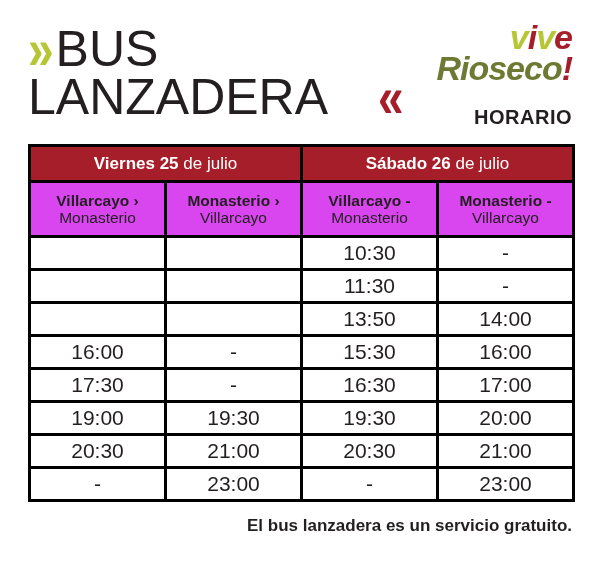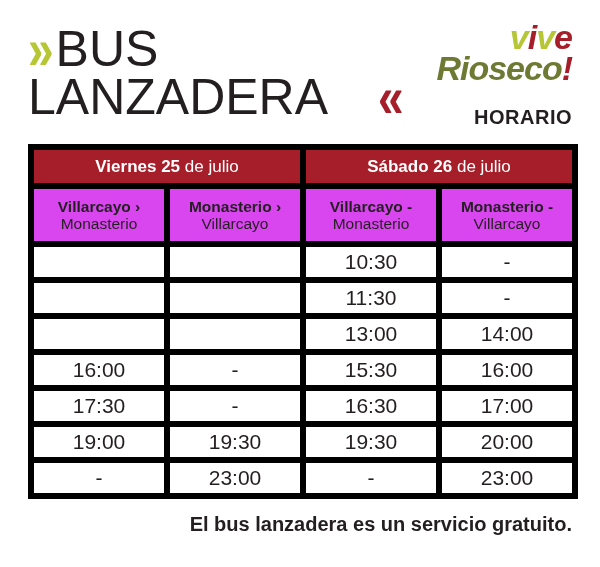--- a/index.html
+++ b/index.html
@@ -103,21 +103,21 @@
   }
 
   
   table.schedule {
     width: 544px;
     border-collapse: collapse;
     table-layout: fixed;
     margin-top: 4px;
   }
   table.schedule td, table.schedule th {
-    border: 6px solid #000000;
+    border: 3px solid #000000;
     padding: 0;
     text-align: center;
     vertical-align: middle;
   }
   .day-head {
     background: #a51e29;
     color: #ffffff;
     font-size: 17px;
     font-weight: 700;
     height: 33px;
@@ -153,21 +153,21 @@
   .col-a { width: 136px; }
   .col-b { width: 136px; }
   .col-c { width: 136px; }
   .col-d { width: 136px; }
 
   
   .footer {
     width: 544px;
     text-align: right;
     margin-top: 14px;
-    font-size: 20px;
+    font-size: 17px;
     font-weight: 700;
     color: #231f20;
   }
 </style>
 </head>
 <body>
 
 <div class="page">
 
   <div class="header">
@@ -239,21 +239,21 @@
       </tr>
       <tr>
         <td class="cell"></td>
         <td class="cell"></td>
         <td class="cell">11:30</td>
         <td class="cell">-</td>
       </tr>
       <tr>
         <td class="cell"></td>
         <td class="cell"></td>
-        <td class="cell">13:00</td>
+        <td class="cell">13:50</td>
         <td class="cell">14:00</td>
       </tr>
       <tr>
         <td class="cell">16:00</td>
         <td class="cell">-</td>
         <td class="cell">15:30</td>
         <td class="cell">16:00</td>
       </tr>
       <tr>
         <td class="cell">17:30</td>
@@ -261,20 +261,26 @@
         <td class="cell">16:30</td>
         <td class="cell">17:00</td>
       </tr>
       <tr>
         <td class="cell">19:00</td>
         <td class="cell">19:30</td>
         <td class="cell">19:30</td>
         <td class="cell">20:00</td>
       </tr>
       <tr>
+        <td class="cell">20:30</td>
+        <td class="cell">21:00</td>
+        <td class="cell">20:30</td>
+        <td class="cell">21:00</td>
+      </tr>
+      <tr>
         <td class="cell">-</td>
         <td class="cell">23:00</td>
         <td class="cell">-</td>
         <td class="cell">23:00</td>
       </tr>
     </tbody>
   </table>
 
   <div class="footer">El bus lanzadera es un servicio gratuito.</div>
 

